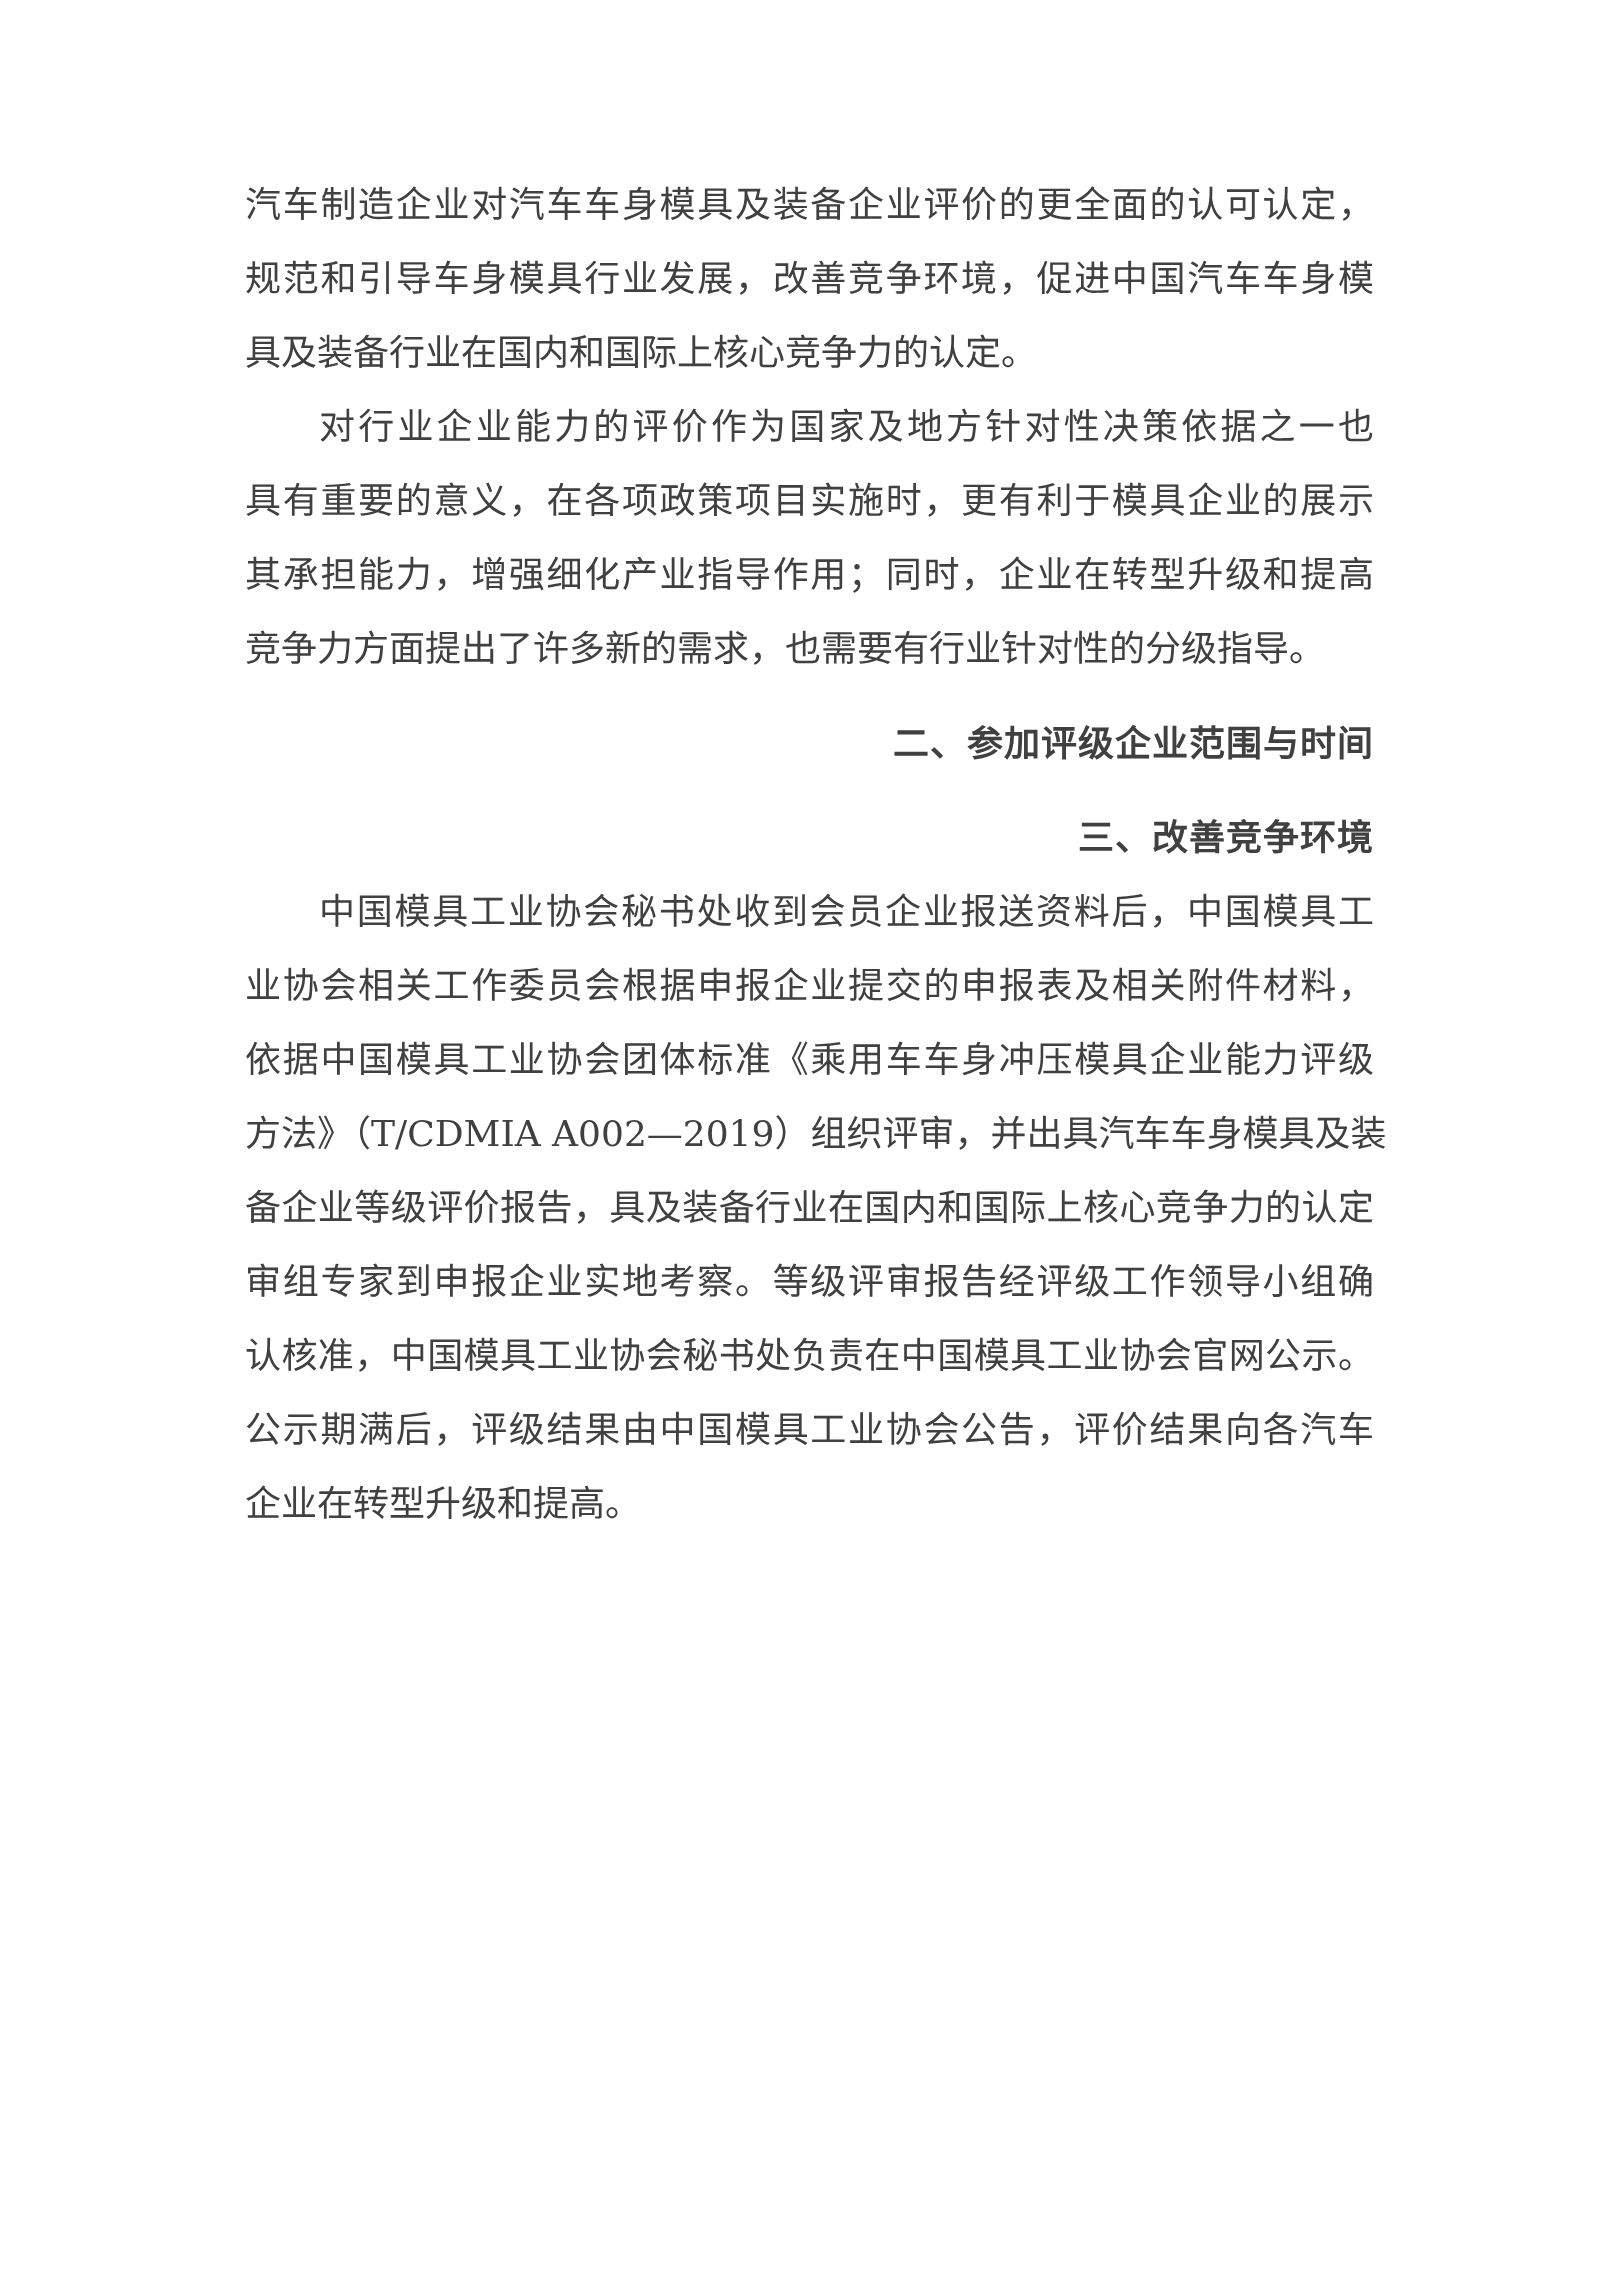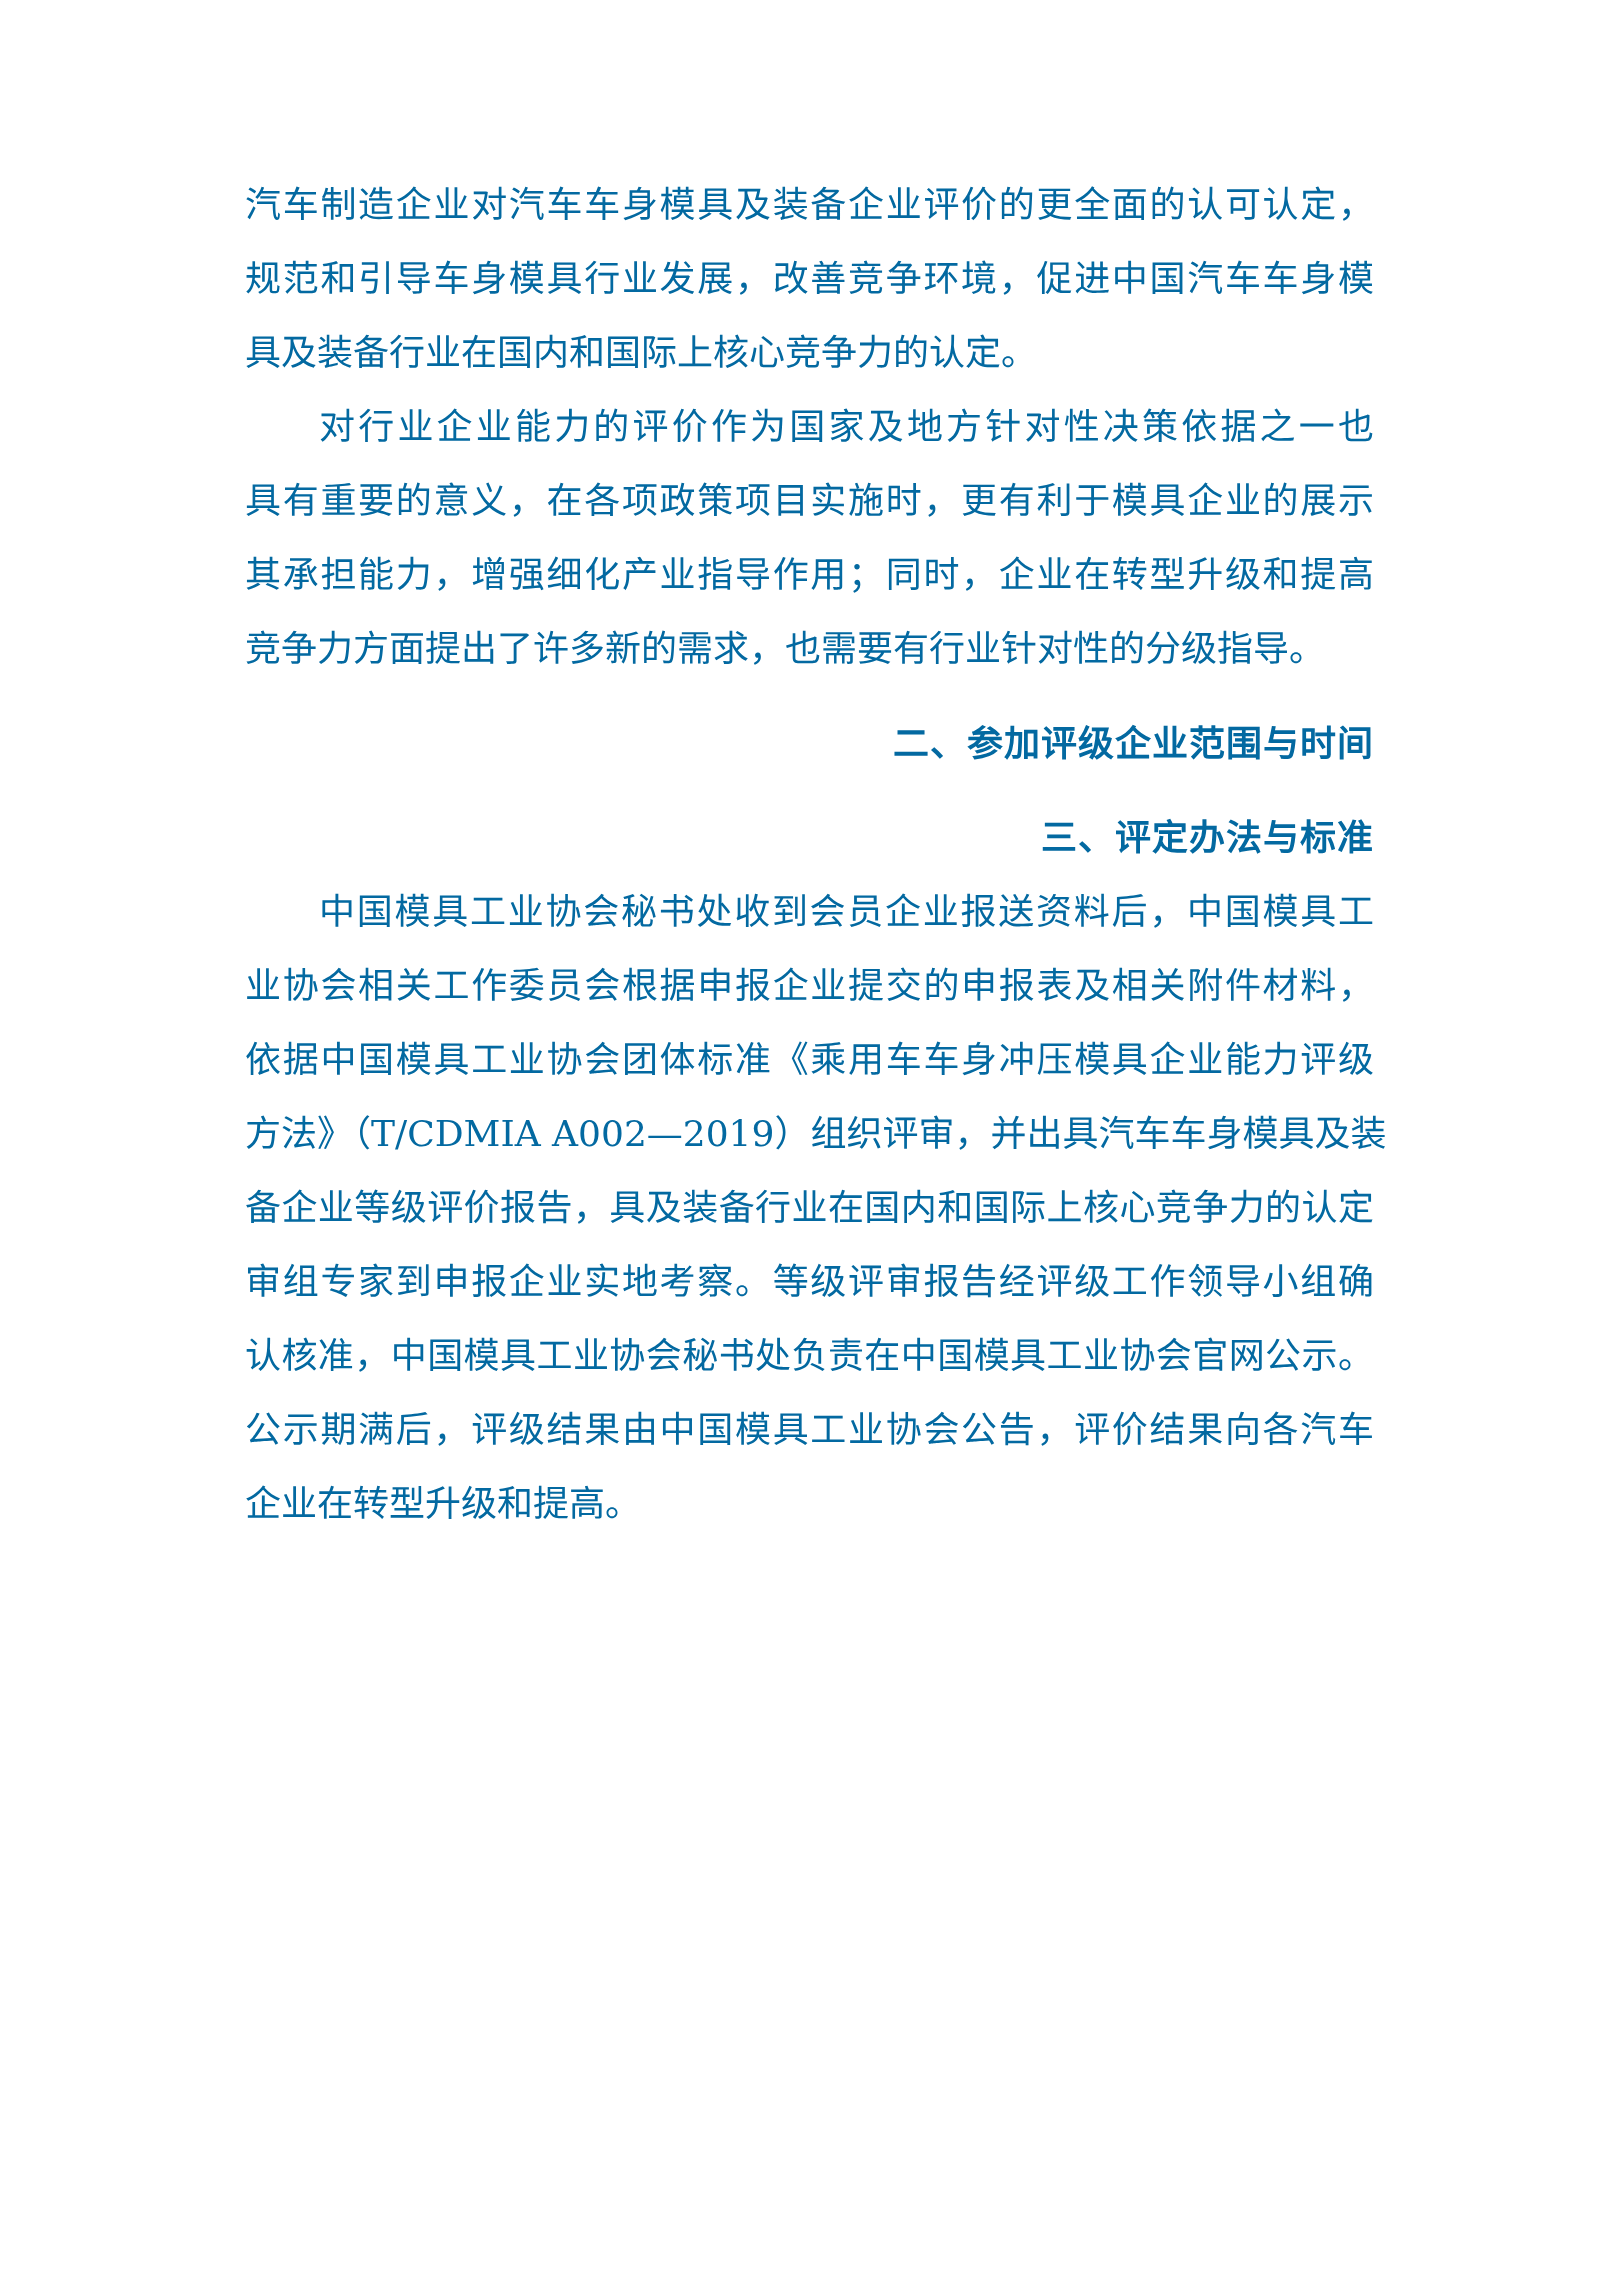--- a/index.html
+++ b/index.html
@@ -19,21 +19,21 @@
     left: 245px;
     top: 168px;
     width: 1129px;
   }
   .para { margin: 0; padding: 0; }
   .line {
     font-family: "DejaVu Serif", "Liberation Serif", serif;
     font-size: 36px;
     line-height: 74px;
     height: 74px;
-    color: #0369a1;
+    color: #404040;
     white-space: nowrap;
     text-align: left;
   }
   
   .line.fill {
     text-align: justify;
     text-align-last: justify;
     text-justify: inter-character;
   }
   
@@ -66,21 +66,21 @@
       <div class="line fill">其承担能力，增强细化产业指导作用；同时，企业在转型升级和提高</div>
       <div class="line">竞争力方面提出了许多新的需求，也需要有行业针对性的分级指导。</div>
     </div>
 
     <div class="para heading">
       <div class="line indent">二、参加评级企业范围与时间</div>
     </div>
 
 
     <div class="para heading">
-      <div class="line indent">三、评定办法与标准</div>
+      <div class="line indent">三、改善竞争环境</div>
     </div>
 
     <div class="para">
       <div class="line indent fill">中国模具工业协会秘书处收到会员企业报送资料后，中国模具工</div>
       <div class="line fill">业协会相关工作委员会根据申报企业提交的申报表及相关附件材料，</div>
       <div class="line fill">依据中国模具工业协会团体标准《乘用车车身冲压模具企业能力评级</div>
       <div class="line fill">方法》（T/CDMIA A002—2019）组织评审，并出具汽车车身模具及装</div>
       <div class="line fill">备企业等级评价报告，具及装备行业在国内和国际上核心竞争力的认定</div>
       <div class="line fill">审组专家到申报企业实地考察。等级评审报告经评级工作领导小组确</div>
       <div class="line fill">认核准，中国模具工业协会秘书处负责在中国模具工业协会官网公示。</div>

